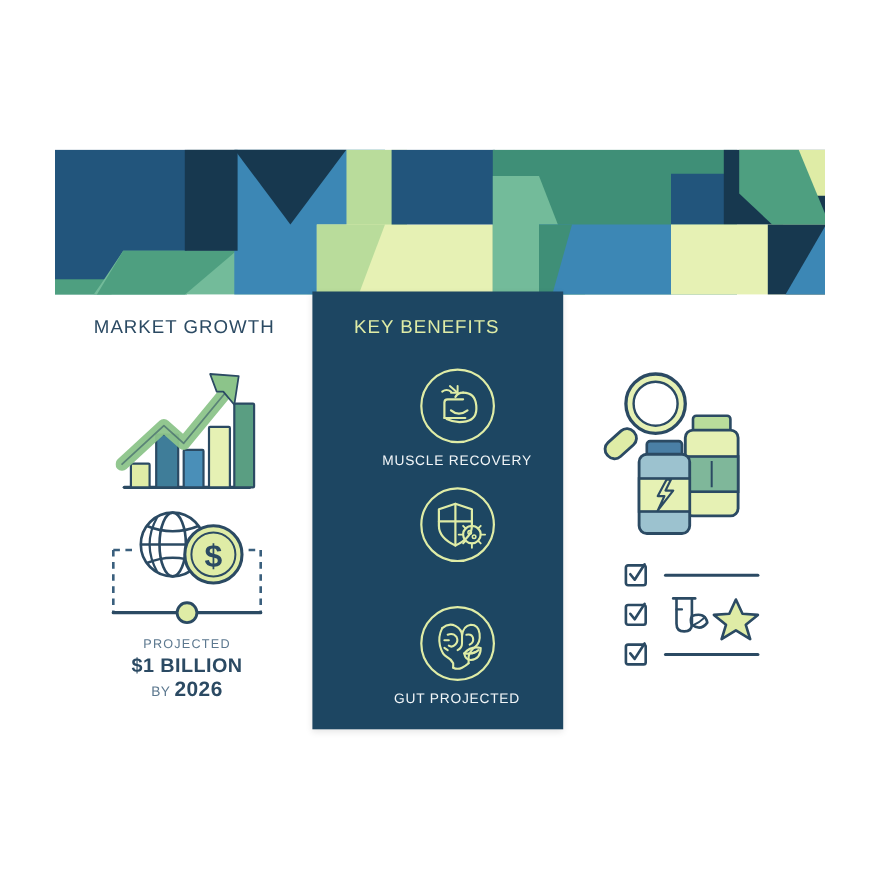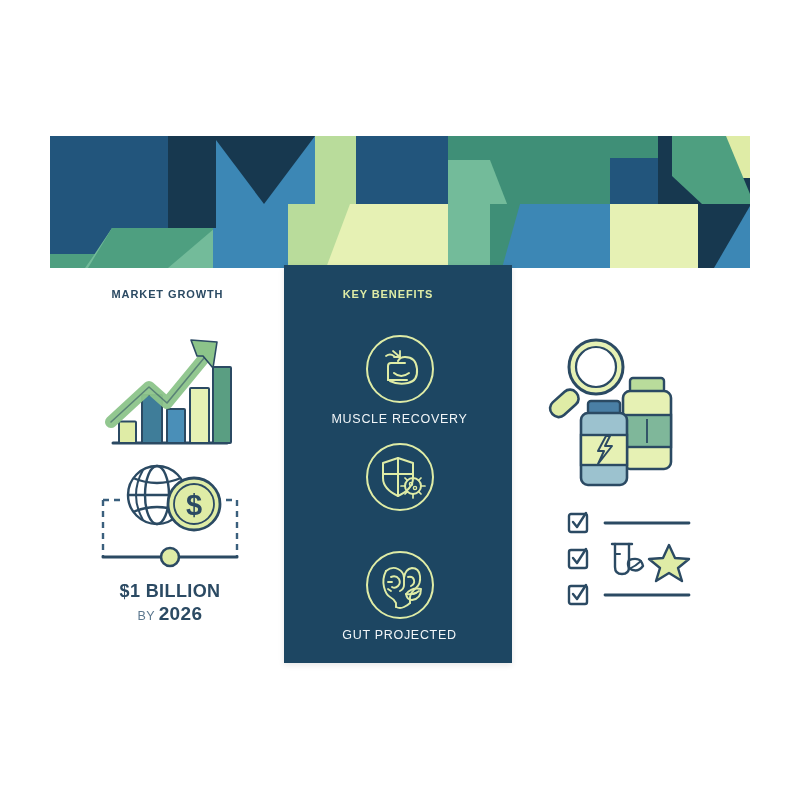--- a/index.html
+++ b/index.html
@@ -42,22 +42,22 @@
     width: 228px;
     height: 398px;
     background: #1d4662;
     box-shadow: 0 2px 6px rgba(0,0,0,0.10);
   }
 
   
   .col-title {
     position: absolute;
     text-align: center;
-    font-size: 11px;
-    font-weight: bold;
+    font-size: 17px;
+    font-weight: normal;
     letter-spacing: 0.9px;
     color: #2b4a63;
     white-space: nowrap;
   }
   .col-title.left  { left: 65px;  top: 288px; width: 205px; }
   .col-title.right { left: 530px; top: 288px; width: 205px; }
   .col-title.center{
     left: 284px; top: 288px; width: 208px;
     color: #dfeca6;
   }
@@ -106,21 +106,21 @@
     font-size: 12.5px;
     letter-spacing: 0.4px;
     color: #5c788f;
     margin-top: 1px;
   }
   .projection-text .pt-year b { color: #2b4a63; font-size: 19px; }
 
   
   .benefit {
     position: absolute;
-    left: 272px;
+    left: 288px;
     width: 255px;
     text-align: center;
   }
   .benefit-icon {
     width: 72px;
     height: 72px;
     margin: 0 auto;
     display: block;
   }
   .benefit-label {
@@ -242,20 +242,21 @@
 
       <g>
         <circle cx="99" cy="42" r="26" fill="#dfeca6" stroke="#2b4a63" stroke-width="2.8"></circle>
         <circle cx="99" cy="42" r="20" fill="none" stroke="#2b4a63" stroke-width="1.8"></circle>
         <text x="99" y="53" text-anchor="middle" font-family="Liberation Sans, sans-serif" font-size="29" font-weight="bold" fill="#2b4a63">$</text>
       </g>
     </svg>
   </div>
 
   <div class="projection-text">
+    <span class="pt-small">PROJECTED</span>
     <span class="pt-big">$1 BILLION</span>
     <span class="pt-year"><span>BY </span><b>2026</b></span>
   </div>
 
   <div class="benefit" id="benefit-0">
     <svg class="benefit-icon" viewBox="0 0 72 72">
       <circle cx="36" cy="36" r="33" fill="none" stroke="#dfeca6" stroke-width="2"></circle>
       <g fill="none" stroke="#dfeca6" stroke-width="2" stroke-linecap="round" stroke-linejoin="round">
         <path d="M24,47 L24,33 Q24,30 27,30 L41,30"></path>
         <path d="M41,24 Q52,24 53,36 Q54,48 44,50 Q34,52 26,48"></path>

